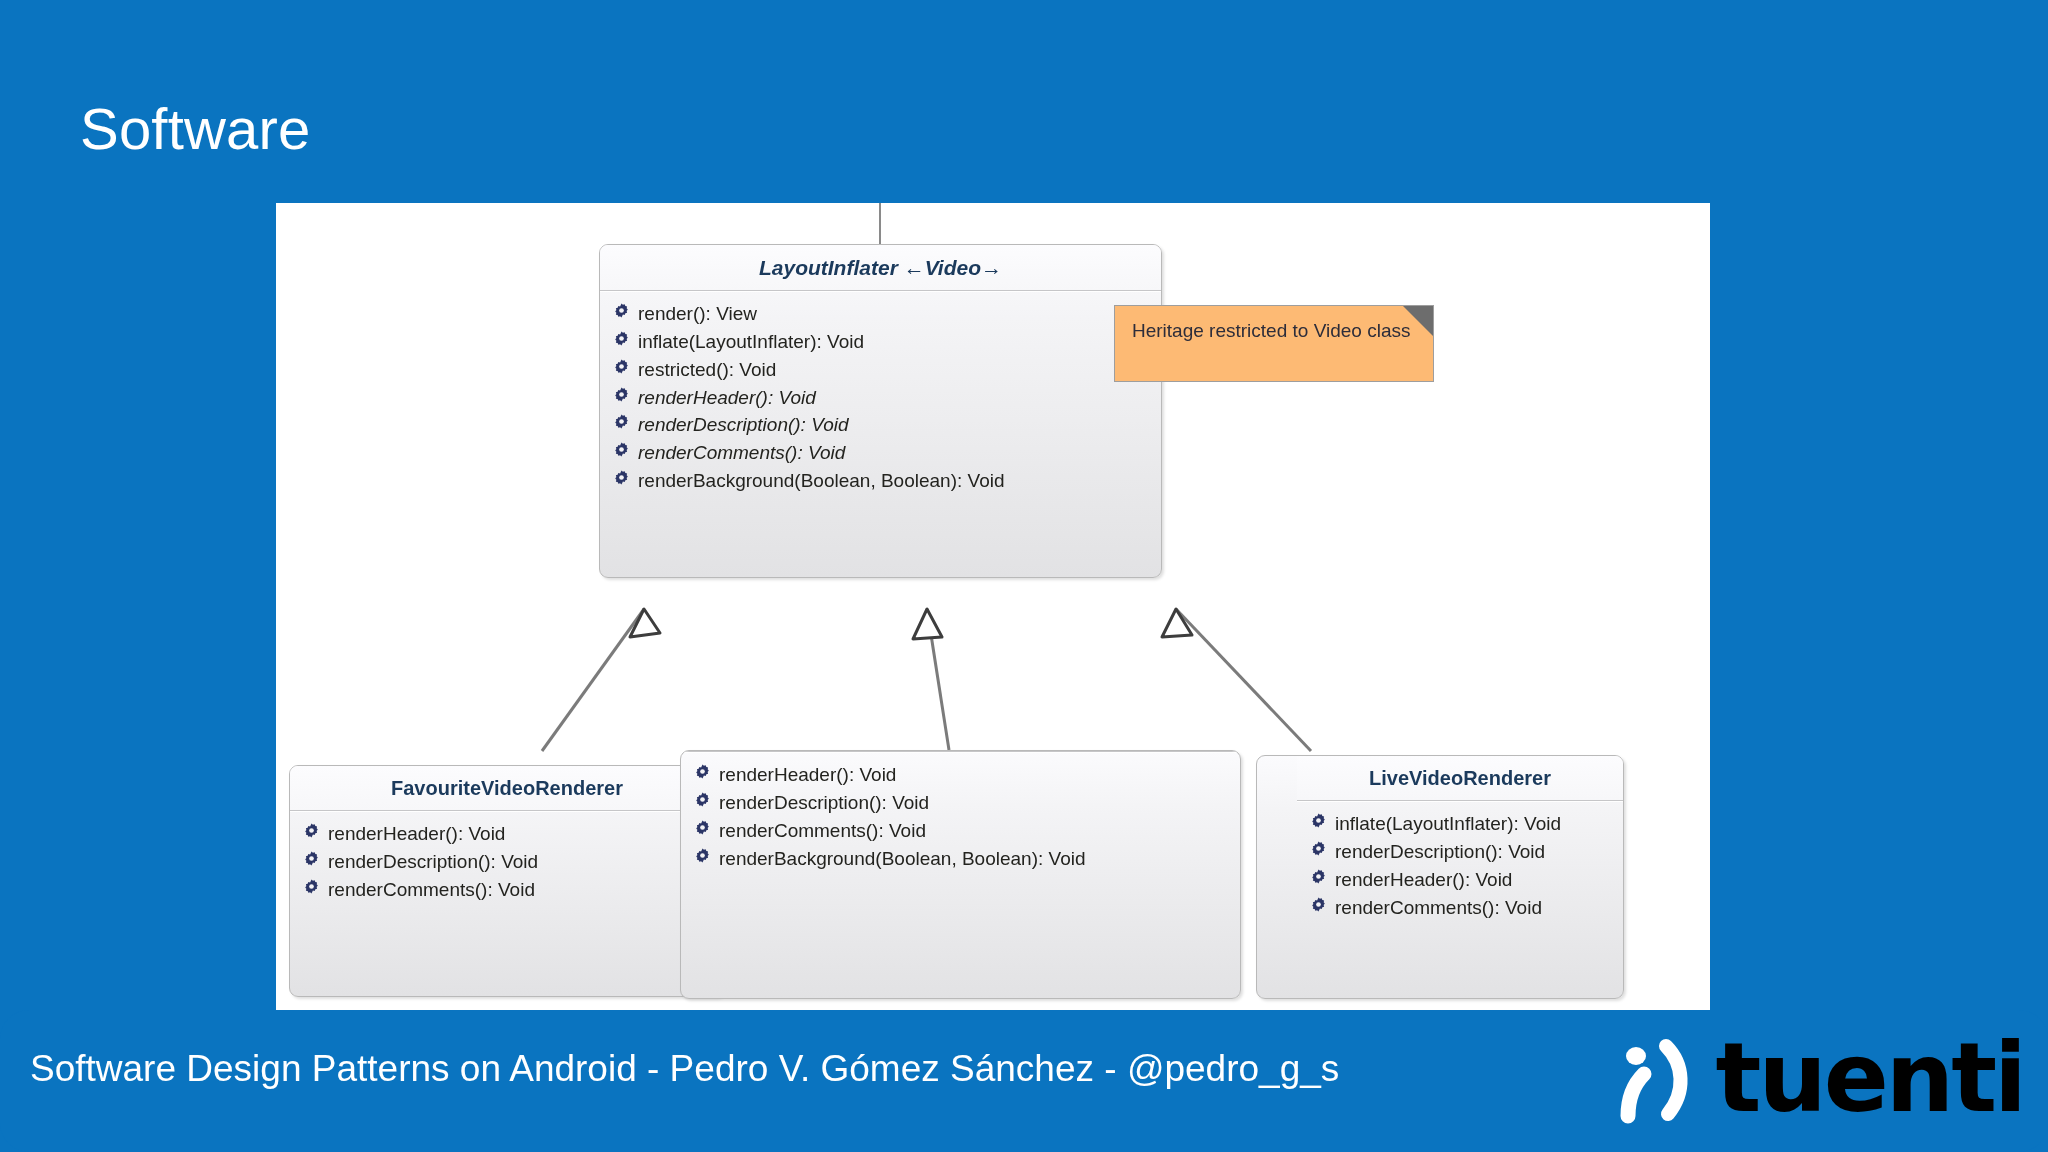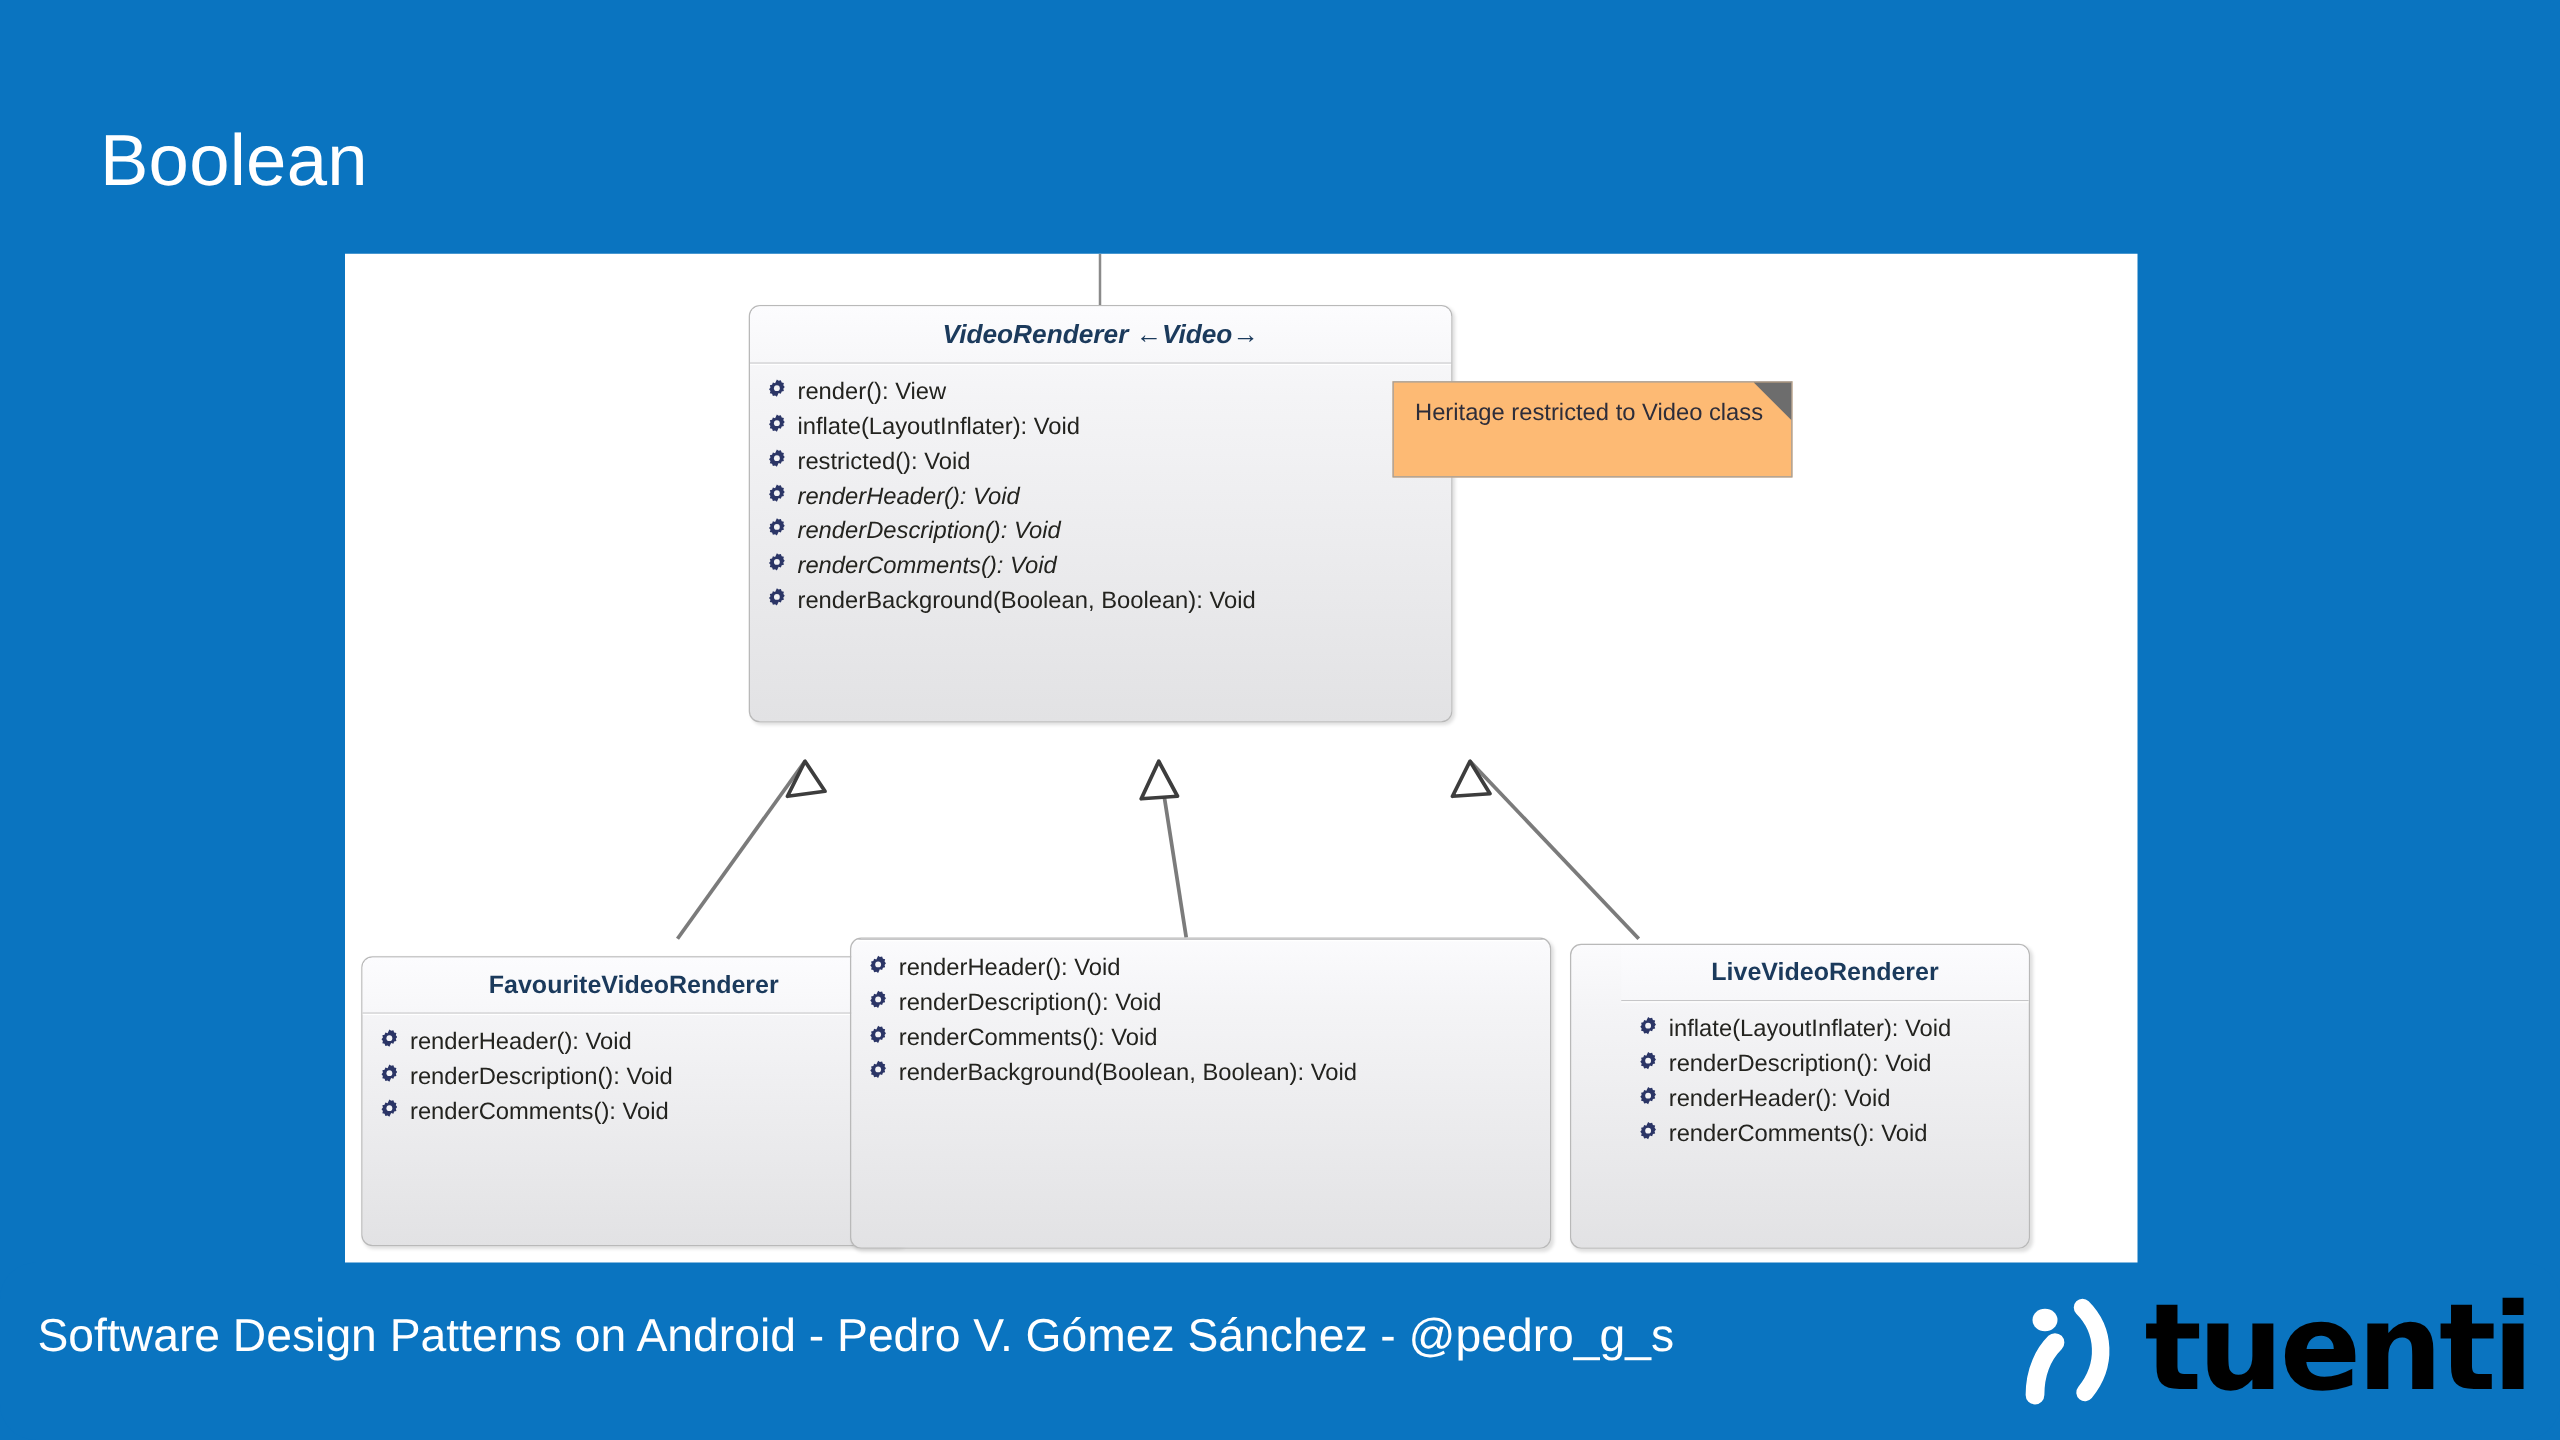--- a/index.html
+++ b/index.html
@@ -196,21 +196,21 @@
     letter-spacing: -3px;
     line-height: 1;
     font-family: "DejaVu Sans", sans-serif;
   }
 </style>
 </head>
 <body>
 
 <div id="slide">
 
-  <div id="slide-title">Boolean</div>
+  <div id="slide-title">Software</div>
 
   <div id="canvas">
 
     <svg id="connectors" width="1434" height="812" viewBox="0 0 1434 812">
 
       <line x1="604" y1="0" x2="604" y2="41" stroke="#8a8a8a" stroke-width="2"></line>
 
       <line x1="886" y1="141" x2="838" y2="141" stroke="#9a9a9a" stroke-width="3" stroke-dasharray="12,9"></line>
       <line x1="886" y1="141" x2="760" y2="141" stroke="#9a9a9a" stroke-width="3" stroke-dasharray="12,9" opacity="0"></line>
 
@@ -218,21 +218,21 @@
       <polygon points="368,406 354,434 384,430" fill="#ffffff" stroke="#3d3d3d" stroke-width="3" stroke-linejoin="round"></polygon>
 
       <line x1="673" y1="547" x2="651" y2="406" stroke="#7b7b7b" stroke-width="3"></line>
       <polygon points="651,406 637,436 666,434" fill="#ffffff" stroke="#3d3d3d" stroke-width="3" stroke-linejoin="round"></polygon>
 
       <line x1="1035" y1="548" x2="900" y2="406" stroke="#7b7b7b" stroke-width="3"></line>
       <polygon points="900,406 886,434 916,432" fill="#ffffff" stroke="#3d3d3d" stroke-width="3" stroke-linejoin="round"></polygon>
     </svg>
 
     <div class="uml-box" id="parent-box">
-      <div class="uml-title italic">VideoRenderer ←Video→</div>
+      <div class="uml-title italic">LayoutInflater ←Video→</div>
       <div class="uml-sep"></div>
       <div class="uml-members">
 
         <div class="uml-row">
           <span class="gear-icon">
             <svg width="15" height="15" viewBox="0 0 16 16">
                 <path fill="#2b3566" d="M8 0.6l1.5 1.2 1.9-.5.7 1.8 1.9.5-.5 1.9 1.2 1.5-1.2 1.5.5 1.9-1.9.5-.7 1.8-1.9-.5L8 15.4l-1.5-1.2-1.9.5-.7-1.8-1.9-.5.5-1.9L1.3 9l1.2-1.5-.5-1.9 1.9-.5.7-1.8 1.9.5z"></path>
                 <circle cx="8" cy="8" r="2.5" fill="#f2f2f5"></circle>
               </svg>
           </span>

